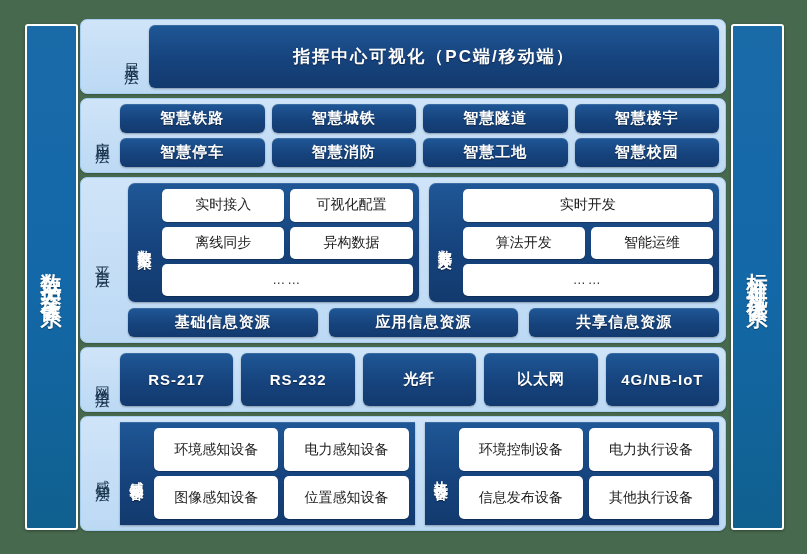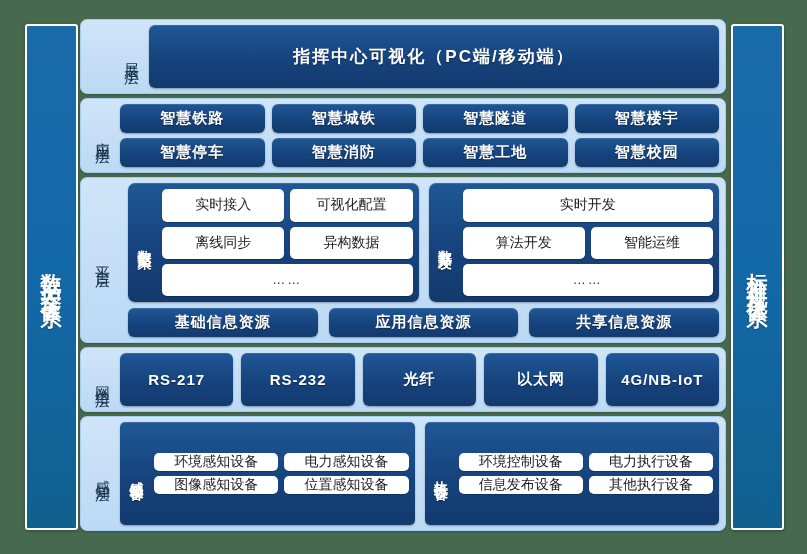--- a/index.html
+++ b/index.html
@@ -213,26 +213,25 @@
     font-size: 15px;
   }
 
   
   #layer-perception { height: 116px; }
   #layer-perception .layer-body { gap: 10px; }
   .perc-group {
     flex: 1 1 0;
     display: flex;
     background: linear-gradient(180deg, #1f5796 0%, #16437d 55%, #123a6e 100%);
-    border-radius: 5px;
+    border-radius: 0;
     box-shadow: 0 1px 2px rgba(0,0,0,0.3), inset 0 1px 0 rgba(255,255,255,0.12);
     padding: 6px;
     box-sizing: border-box;
     gap: 6px;
-    align-items: center;
   }
   .perc-group-title {
     flex: 0 0 22px;
     writing-mode: vertical-rl;
     text-orientation: upright;
     color: #ffffff;
     font-size: 14px;
     font-weight: bold;
     display: flex;
     align-items: center;

